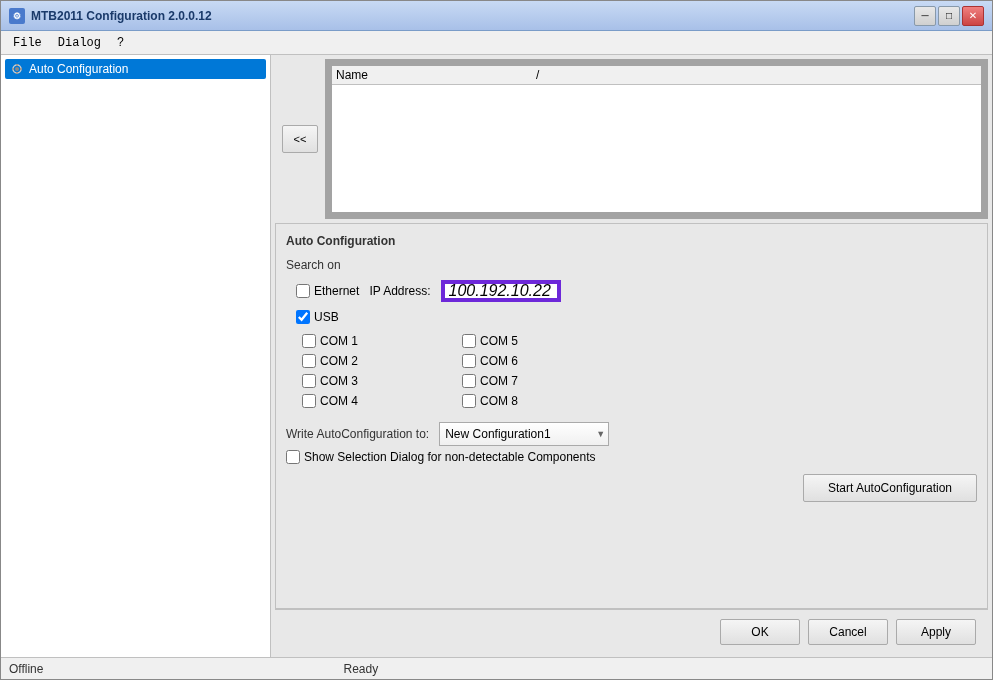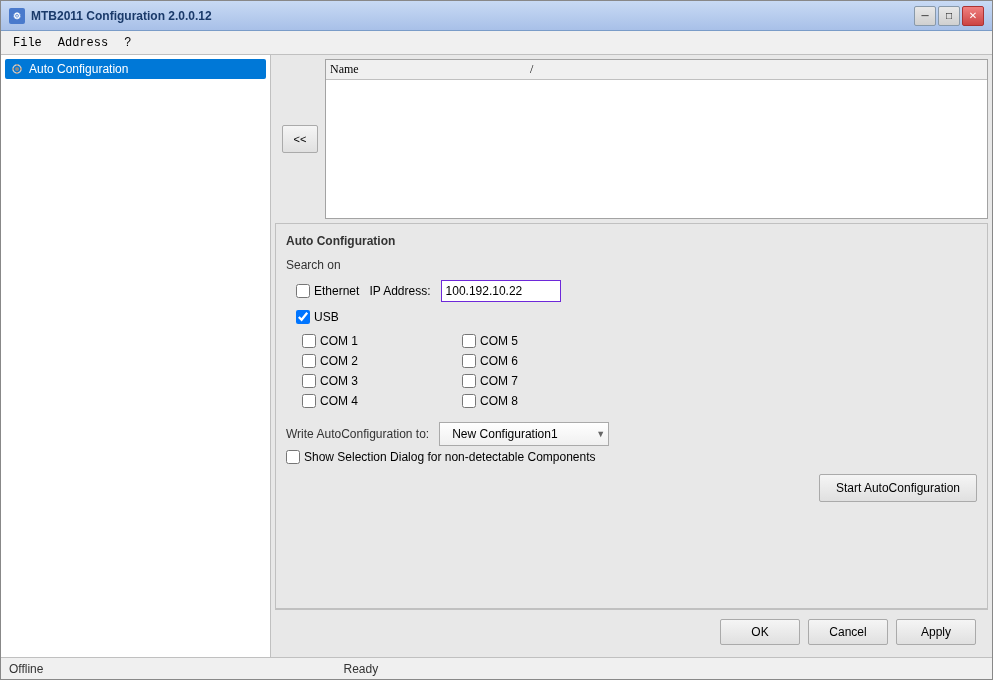--- a/index.html
+++ b/index.html
@@ -168,22 +168,21 @@
       display: flex;
       align-items: center;
       justify-content: center;
       font-size: 11px;
       border-radius: 2px;
     }
 
     .name-table {
       flex: 1;
       background: white;
-      border: 1px solid #a3a3a3;
-      font-family: Liberation Serif, serif;
+      border: 7px solid #a3a3a3;
     }
 
     .name-table-header {
       display: flex;
       background: #f0f0f0;
       border-bottom: 1px solid #c0c0c0;
       padding: 2px 4px;
       font-size: 12px;
     }
 
@@ -232,25 +231,26 @@
     }
 
     input[type="checkbox"] {
       width: 14px;
       height: 14px;
       cursor: pointer;
     }
 
     .ip-input {
       height: 22px;
-      border: 1px solid #6d28d9;
+      border: 4px solid #6d28d9;
       background: white;
       padding: 2px 4px;
-      font-size: 12px;
+      font-size: 16px;
       width: 120px;
+      font-style: italic;
     }
 
     
     .com-grid {
       display: grid;
       grid-template-columns: 130px 130px;
       gap: 6px 30px;
       margin: 10px 0 10px 10px;
     }
 
@@ -273,21 +273,21 @@
 
     .write-config-label {
       font-size: 12px;
       color: #333;
     }
 
     .config-select {
       height: 24px;
       border: 1px solid #aaa;
       background: linear-gradient(to bottom, white, #f0f0f0);
-      padding: 0 12px;
+      padding: 0 5px;
       font-size: 12px;
       width: 170px;
       cursor: pointer;
       appearance: none;
       -webkit-appearance: none;
       padding-right: 20px;
       position: relative;
     }
 
     .select-wrapper {
@@ -317,21 +317,21 @@
 
     
     .start-btn-area {
       display: flex;
       justify-content: flex-end;
       padding: 10px 0;
     }
 
     .start-btn {
       height: 28px;
-      padding: 0 16px;
+      padding: 0 24px;
       border: 1px solid #aaa;
       background: linear-gradient(to bottom, #f5f5f5, #e0e0e0);
       cursor: pointer;
       font-size: 12px;
       border-radius: 2px;
     }
 
     
     .bottom-bar {
       height: 44px;
@@ -379,21 +379,21 @@
     <span class="title-bar-text">MTB2011 Configuration 2.0.0.12</span>
     <div class="title-bar-controls">
       <div class="tb-btn">─</div>
       <div class="tb-btn">□</div>
       <div class="tb-btn close">✕</div>
     </div>
   </div>
 
   <div class="menu-bar">
     <div class="menu-item">File</div>
-    <div class="menu-item">Address</div>
+    <div class="menu-item">Dialog</div>
     <div class="menu-item">?</div>
   </div>
 
   <div class="main-content">
 
     <div class="tree-panel">
       <div class="tree-item selected">
         <div class="tree-item-icon">
           <svg width="14" height="14" viewBox="0 0 14 14">
             <circle cx="7" cy="7" r="4" fill="none" stroke="#ccc" stroke-width="1.5"></circle>

